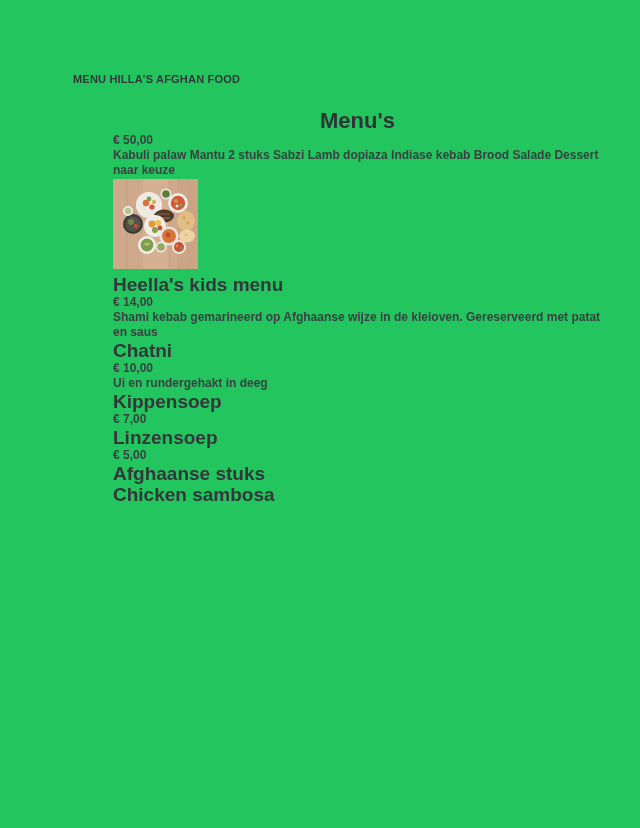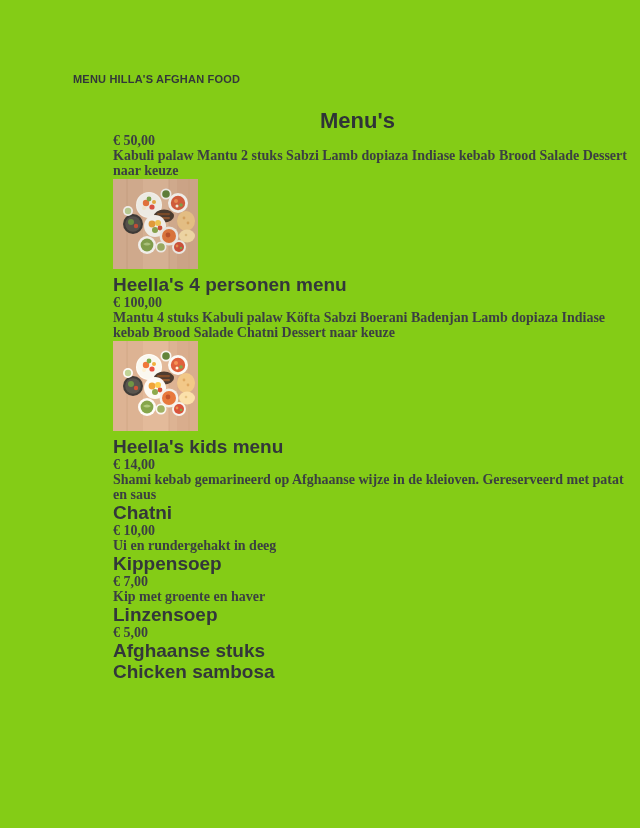--- a/index.html
+++ b/index.html
@@ -6,21 +6,21 @@
   html,body { background:#ffffff; }
   body {
     width:640px; height:828px;
     font-family:"Liberation Sans","DejaVu Sans",sans-serif;
     font-weight:700;
     color:#383c3f;
     overflow:hidden;
   }
   .page {
     width:640px; height:828px;
-    background:#84cc16;
+    background:#22c55e;
     padding-top:73px;
     overflow:hidden;
   }
   .doc-title {
     margin-left:73px;
     font-size:11px;
     line-height:13px;
     letter-spacing:.2px;
     color:#33373a;
   }
@@ -33,26 +33,25 @@
   }
   .section-heading.first { margin-top:22px; }
   .menu-item { margin-left:113px; }
   .item-name {
     font-size:19px;
     line-height:21px;
     color:#33373a;
     white-space:nowrap;
   }
   .item-price, .item-desc-line {
-    font-size:14px;
+    font-size:12px;
     line-height:15px;
     color:#3b3f42;
     white-space:nowrap;
     display:block;
-    font-family:Liberation Serif, serif;
   }
   .food-photo {
     display:block;
     width:85px; height:90px;
     margin:1px 0 5px 0;
   }
   .photo-2 { filter:brightness(1.06) saturate(1.04); }
 </style>
 </head>
 <body>
@@ -134,48 +133,38 @@
 
   <div class="menu-item">
     <span class="item-price">€ 50,00</span>
     <span class="item-desc-line">Kabuli palaw Mantu 2 stuks Sabzi Lamb dopiaza Indiase kebab Brood Salade Dessert</span>
     <span class="item-desc-line">naar keuze</span>
     <svg class="food-photo" viewBox="0 0 85 90">
         <use href="#food-photo-art"></use>
       </svg>
   </div>
 
-  <div class="menu-item">
-    <div class="item-name">Heella's 4 personen menu</div>
-    <span class="item-price">€ 100,00</span>
-    <span class="item-desc-line">Mantu 4 stuks Kabuli palaw Köfta Sabzi Boerani Badenjan Lamb dopiaza Indiase</span>
-    <span class="item-desc-line">kebab Brood Salade Chatni Dessert naar keuze</span>
-    <svg class="food-photo photo-2" viewBox="0 0 85 90">
-        <use href="#food-photo-art"></use>
-      </svg>
-  </div>
 
   <div class="menu-item">
     <div class="item-name">Heella's kids menu</div>
     <span class="item-price">€ 14,00</span>
     <span class="item-desc-line">Shami kebab gemarineerd op Afghaanse wijze in de kleioven. Gereserveerd met patat</span>
     <span class="item-desc-line">en saus</span>
   </div>
 
 
   <div class="menu-item">
     <div class="item-name">Chatni</div>
     <span class="item-price">€ 10,00</span>
     <span class="item-desc-line">Ui en rundergehakt in deeg</span>
   </div>
 
   <div class="menu-item">
     <div class="item-name">Kippensoep</div>
     <span class="item-price">€ 7,00</span>
-    <span class="item-desc-line">Kip met groente en haver</span>
   </div>
 
   <div class="menu-item">
     <div class="item-name">Linzensoep</div>
     <span class="item-price">€ 5,00</span>
   </div>
 
   <div class="menu-item">
     <div class="item-name">Afghaanse stuks</div>
   </div>

